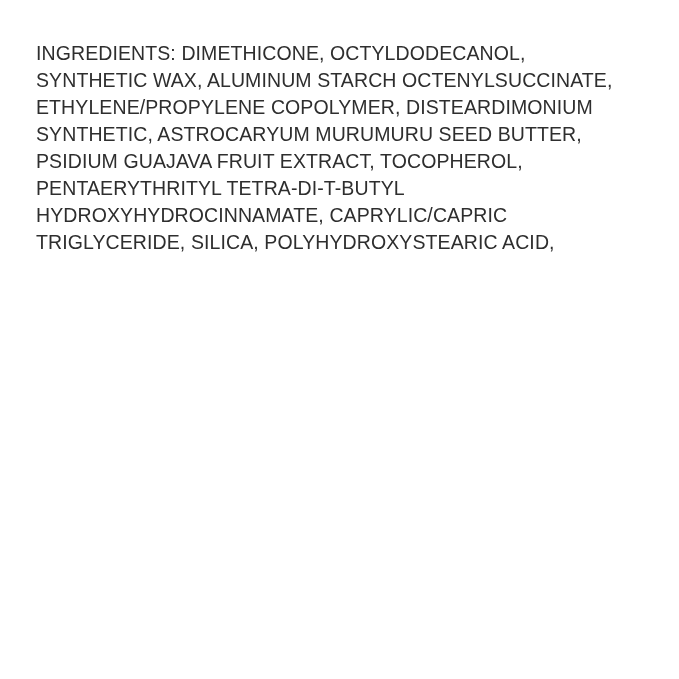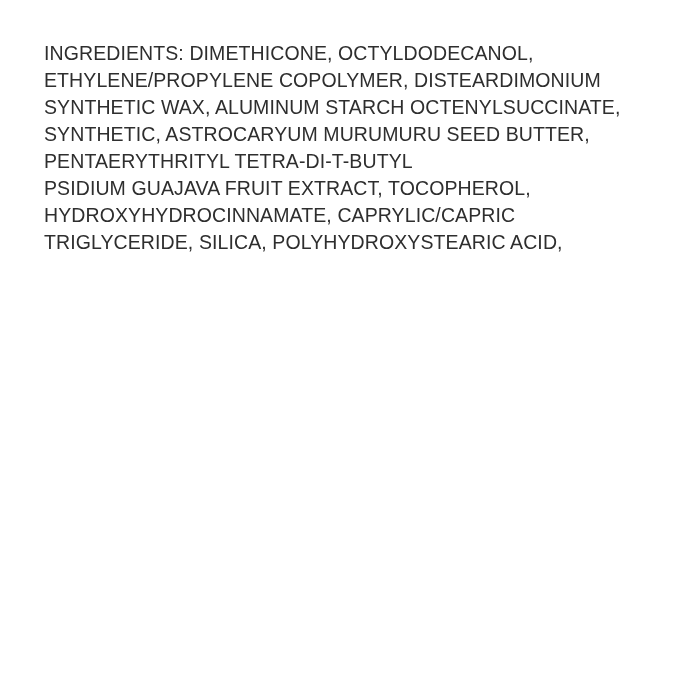--- a/index.html
+++ b/index.html
@@ -23,33 +23,32 @@
     position: absolute;
     top: 40px;
     left: 36px;
     width: 616px;
     color: #2e2e2e;
     font-size: 19.5px;
     line-height: 27px;
     font-weight: 400;
     letter-spacing: 0.1px;
     text-transform: none;
-    margin-left: 8px;
   }
   .ingredients-line {
     white-space: nowrap;
   }
 </style>
 </head>
 <body>
 
 <div class="label-canvas">
   <div class="ingredients-block">
     <div class="ingredients-line">INGREDIENTS: DIMETHICONE, OCTYLDODECANOL,</div>
+    <div class="ingredients-line">SYNTHETIC WAX, ALUMINUM STARCH OCTENYLSUCCINATE,</div>
     <div class="ingredients-line">ETHYLENE/PROPYLENE COPOLYMER, DISTEARDIMONIUM</div>
-    <div class="ingredients-line">SYNTHETIC WAX, ALUMINUM STARCH OCTENYLSUCCINATE,</div>
     <div class="ingredients-line">SYNTHETIC, ASTROCARYUM MURUMURU SEED BUTTER,</div>
+    <div class="ingredients-line">PSIDIUM GUAJAVA FRUIT EXTRACT, TOCOPHEROL,</div>
     <div class="ingredients-line">PENTAERYTHRITYL TETRA-DI-T-BUTYL</div>
-    <div class="ingredients-line">PSIDIUM GUAJAVA FRUIT EXTRACT, TOCOPHEROL,</div>
     <div class="ingredients-line">HYDROXYHYDROCINNAMATE, CAPRYLIC/CAPRIC</div>
     <div class="ingredients-line">TRIGLYCERIDE, SILICA, POLYHYDROXYSTEARIC ACID,</div>
   </div>
 </div>
 
 </body></html>

